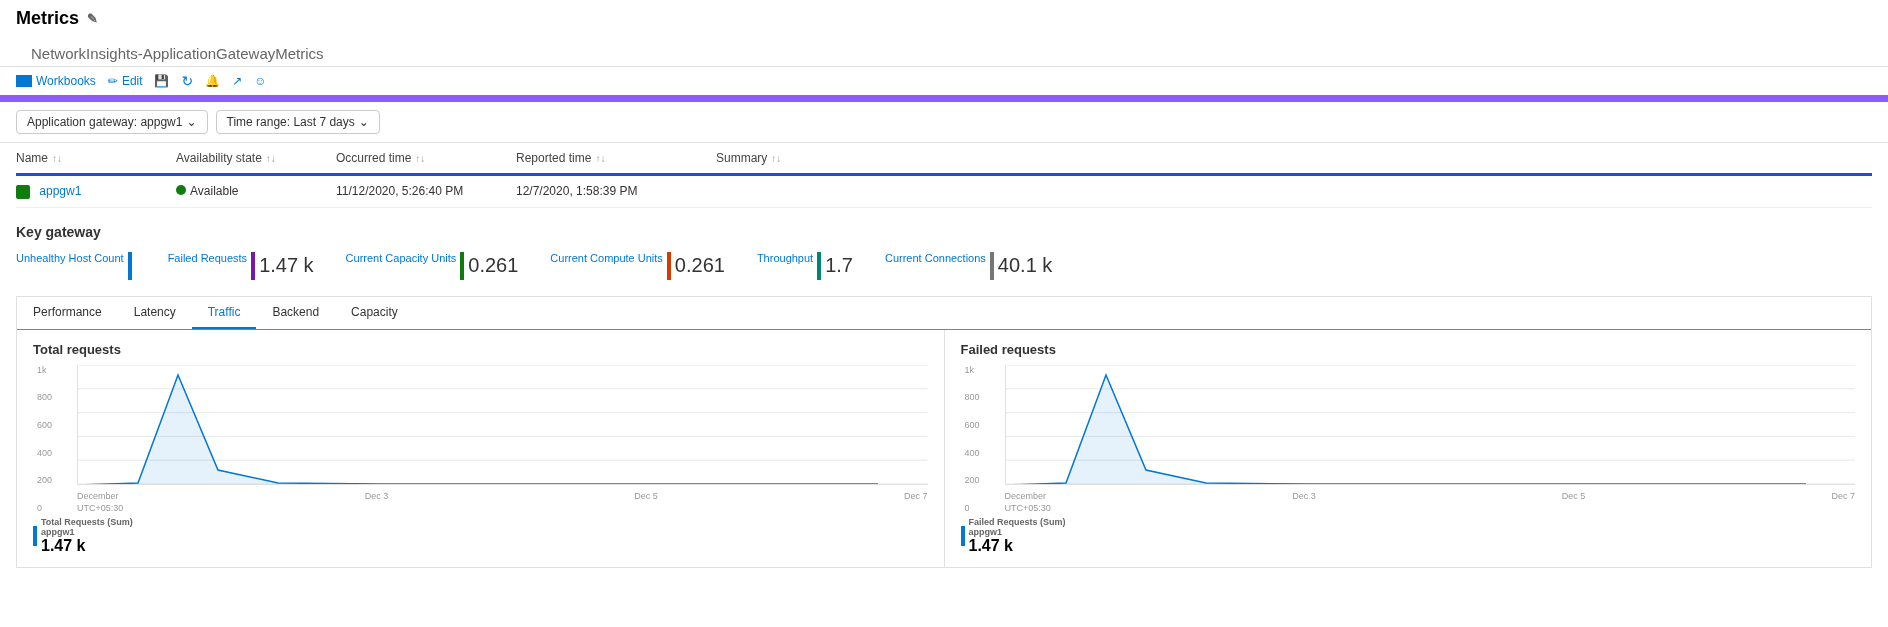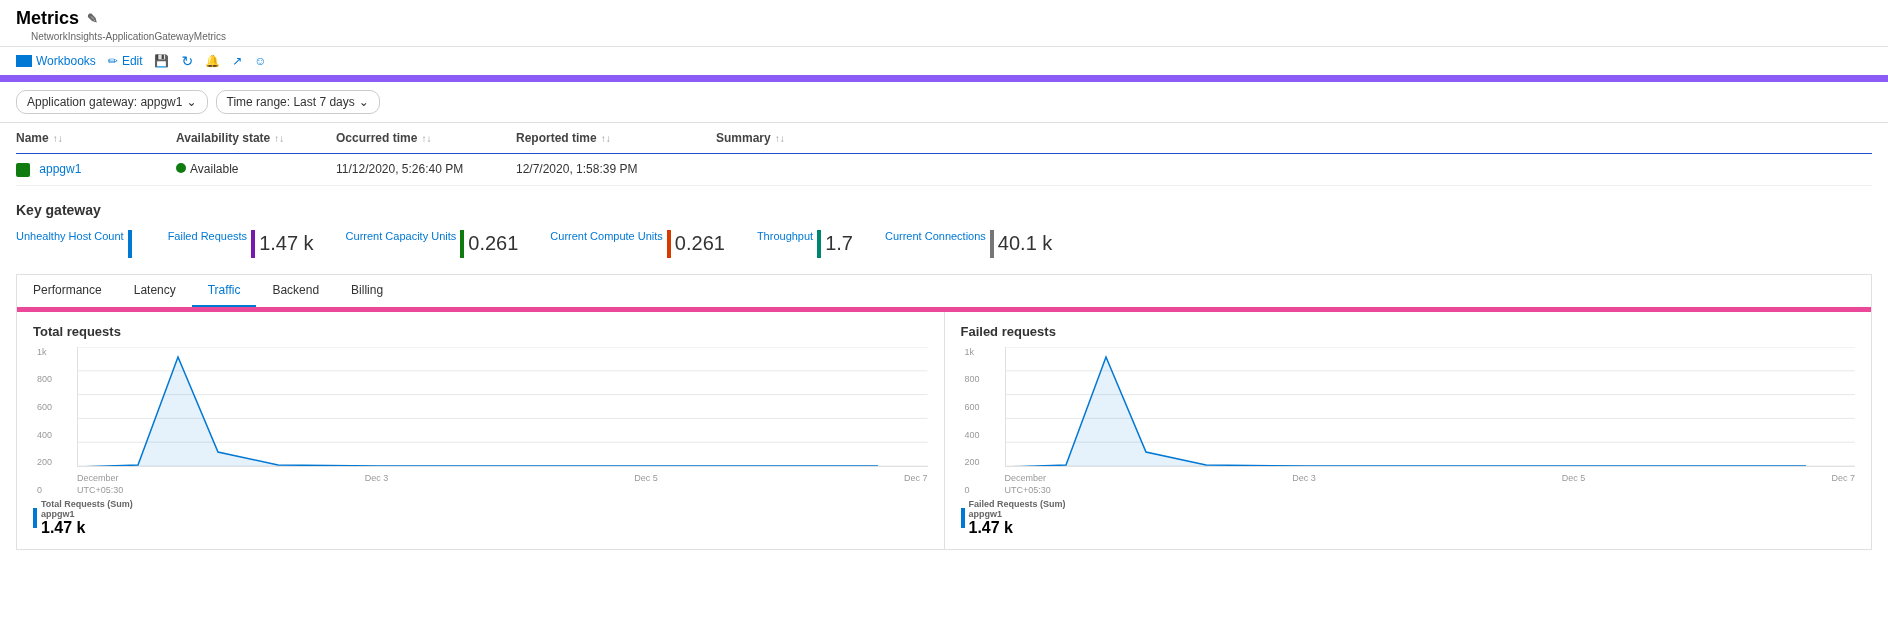--- a/index.html
+++ b/index.html
@@ -1,50 +1,50 @@
 <!DOCTYPE html>
 <html><head>
   <meta charset="utf-8">
   <style>
     * { box-sizing: border-box; margin: 0; padding: 0; }
     body { font-family: 'Segoe UI', Arial, sans-serif; font-size: 12px; color: #333; background: #fff; overflow-x: hidden; }
     
     .top-bar { padding: 8px 16px 4px 16px; border-bottom: 1px solid #e0e0e0; }
     .page-title { font-size: 18px; font-weight: 600; color: #000; display: flex; align-items: center; gap: 8px; }
-    .breadcrumb { font-size: 10px; color: #666; margin-top: 2px; padding-left: 15px; }
+    .breadcrumb { font-size: 15px; color: #666; margin-top: 16px; padding-left: 15px; }
     
     .toolbar { display: flex; align-items: center; gap: 12px; padding: 6px 16px; border-bottom: 7px solid #8b5cf6; }
     .toolbar-item { display: flex; align-items: center; gap: 4px; cursor: pointer; font-size: 12px; color: #0078d4; }
     
     .filters { display: flex; gap: 8px; padding: 8px 16px; border-bottom: 1px solid #e0e0e0; }
-    .filter-pill { border: 1px solid #ccc; border-radius: 10px; padding: 4px 10px; font-size: 12px; cursor: pointer; display: flex; align-items: center; gap: 4px; background: #fff; }
+    .filter-pill { border: 1px solid #ccc; border-radius: 4px; padding: 4px 10px; font-size: 12px; cursor: pointer; display: flex; align-items: center; gap: 4px; background: #fff; }
     
     .table-section { padding: 0 16px; }
-    .table-header { display: grid; grid-template-columns: 160px 160px 180px 200px 1fr 80px; padding: 8px 0; border-bottom: 1px solid #1d4ed8; font-size: 12px; color: #444; font-weight: 700; }
+    .table-header { display: grid; grid-template-columns: 160px 160px 180px 200px 1fr 80px; padding: 8px 0; border-bottom: 3px solid #1d4ed8; font-size: 12px; color: #444; font-weight: 400; }
     .table-header span { display: flex; align-items: center; gap: 4px; cursor: pointer; }
     .sort-icon { color: #999; font-size: 10px; }
     .table-row { display: grid; grid-template-columns: 160px 160px 180px 200px 1fr 80px; padding: 8px 0; border-bottom: 1px solid #f0f0f0; font-size: 12px; align-items: center; }
     .status-dot { width: 10px; height: 10px; border-radius: 50%; background: #107c10; display: inline-block; margin-right: 4px; }
     
     .key-metrics { padding: 16px 16px 8px 16px; }
     .key-metrics-title { font-size: 14px; font-weight: 600; margin-bottom: 12px; }
     .metrics-row { display: flex; gap: 32px; flex-wrap: wrap; }
     .metric-item { display: flex; flex-direction: row; gap: 4px; }
     .metric-label { font-size: 11px; color: #0078d4; }
     .metric-value { font-size: 20px; font-weight: 300; display: flex; align-items: center; gap: 4px; }
     .metric-bar { width: 4px; height: 28px; display: inline-block; }
     .bar-blue { background: #0078d4; }
     .bar-purple { background: #7719aa; }
     .bar-green { background: #107c10; }
     .bar-orange { background: #d83b01; }
     .bar-teal { background: #008575; }
     .bar-gray { background: #767676; }
     
     .tabs-section { border: 1px solid #e0e0e0; margin: 8px 16px 0 16px; }
-    .tabs { display: flex; border-bottom: 5px solid #ec4899; }
+    .tabs { display: flex; border-bottom: 1px solid #ec4899; }
     .tab { padding: 8px 16px; font-size: 12px; cursor: pointer; color: #333; border-bottom: 2px solid transparent; }
     .tab.active { color: #0078d4; border-bottom: 2px solid #0078d4; font-weight: 500; }
     
     .charts-area { display: flex; gap: 0; padding: 0; }
     .chart-panel { flex: 1; padding: 12px 16px; }
     .chart-title { font-size: 13px; font-weight: 600; margin-bottom: 8px; }
     
     .chart-container { position: relative; height: 120px; border-left: 1px solid #e0e0e0; border-bottom: 1px solid #e0e0e0; margin-bottom: 4px; }
     .y-labels { position: absolute; left: -32px; top: 0; height: 100%; display: flex; flex-direction: column; justify-content: space-between; font-size: 9px; color: #999; }
     .x-labels { display: flex; justify-content: space-between; font-size: 9px; color: #999; padding: 2px 0; text-align: center; }
@@ -176,21 +176,21 @@
     </div>
   </div>
 </div>
 
 <div class="tabs-section">
   <div class="tabs">
     <div class="tab">Performance</div>
     <div class="tab">Latency</div>
     <div class="tab active">Traffic</div>
     <div class="tab">Backend</div>
-    <div class="tab">Billing</div>
+    <div class="tab">Capacity</div>
   </div>
 
   <div class="charts-area">
 
     <div class="chart-panel">
       <div class="chart-title">Total requests</div>
       <div class="chart-wrapper">
         <div class="y-labels">
           <span>1k</span>
           <span>800</span>

